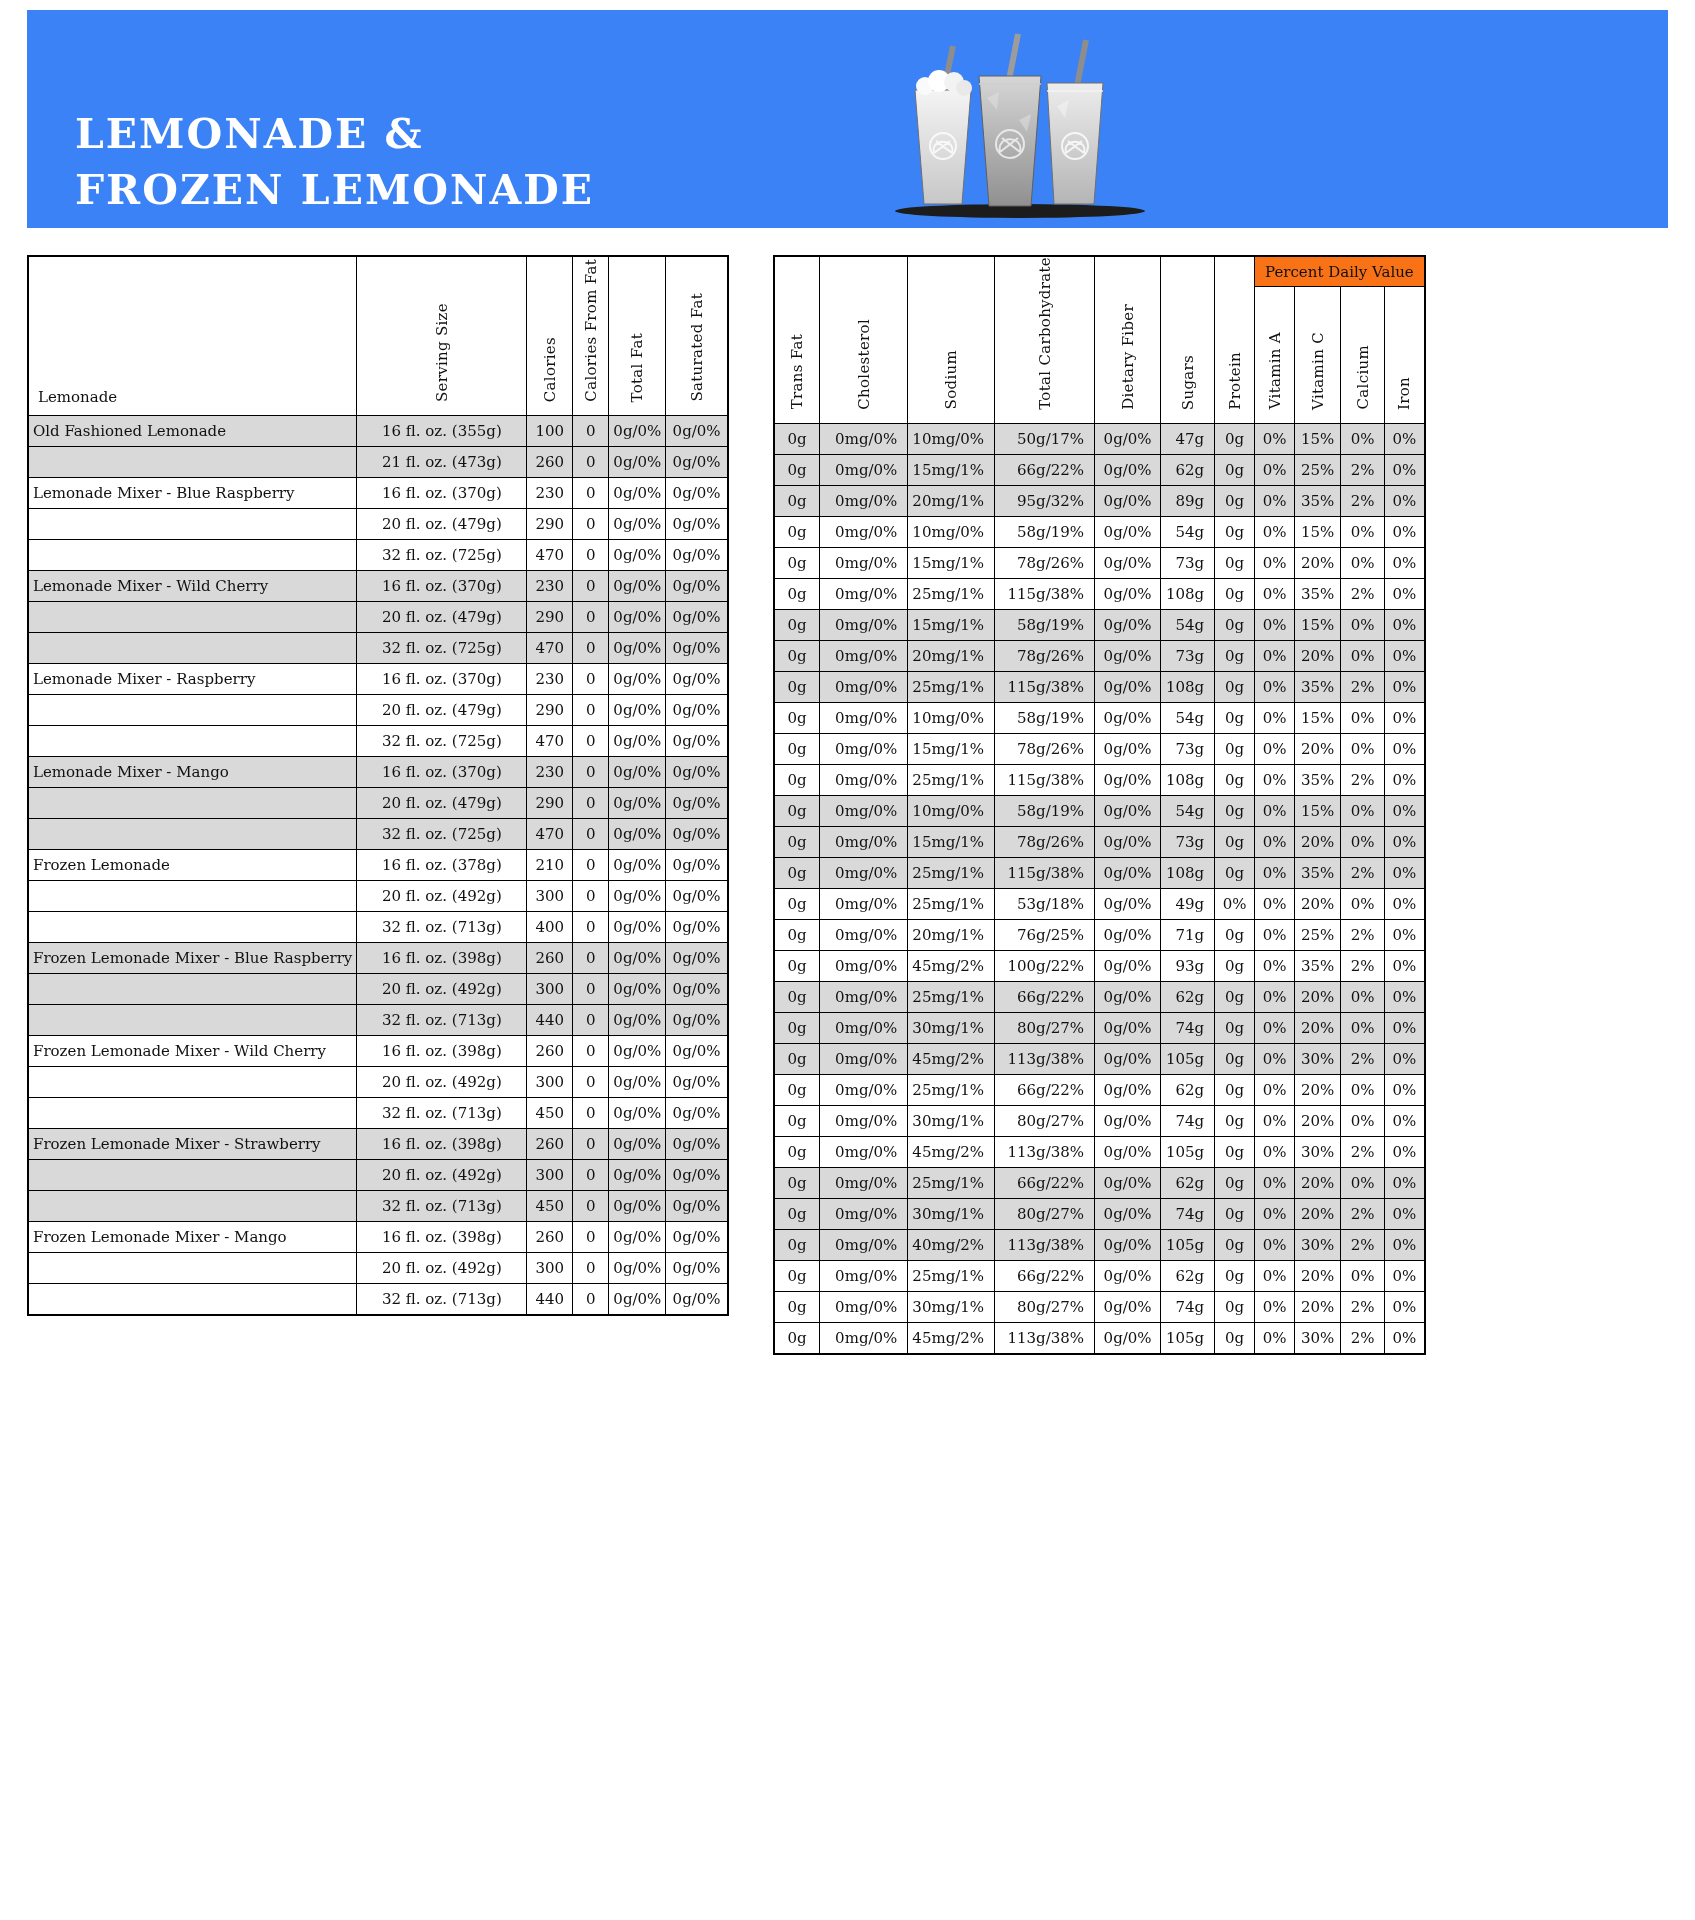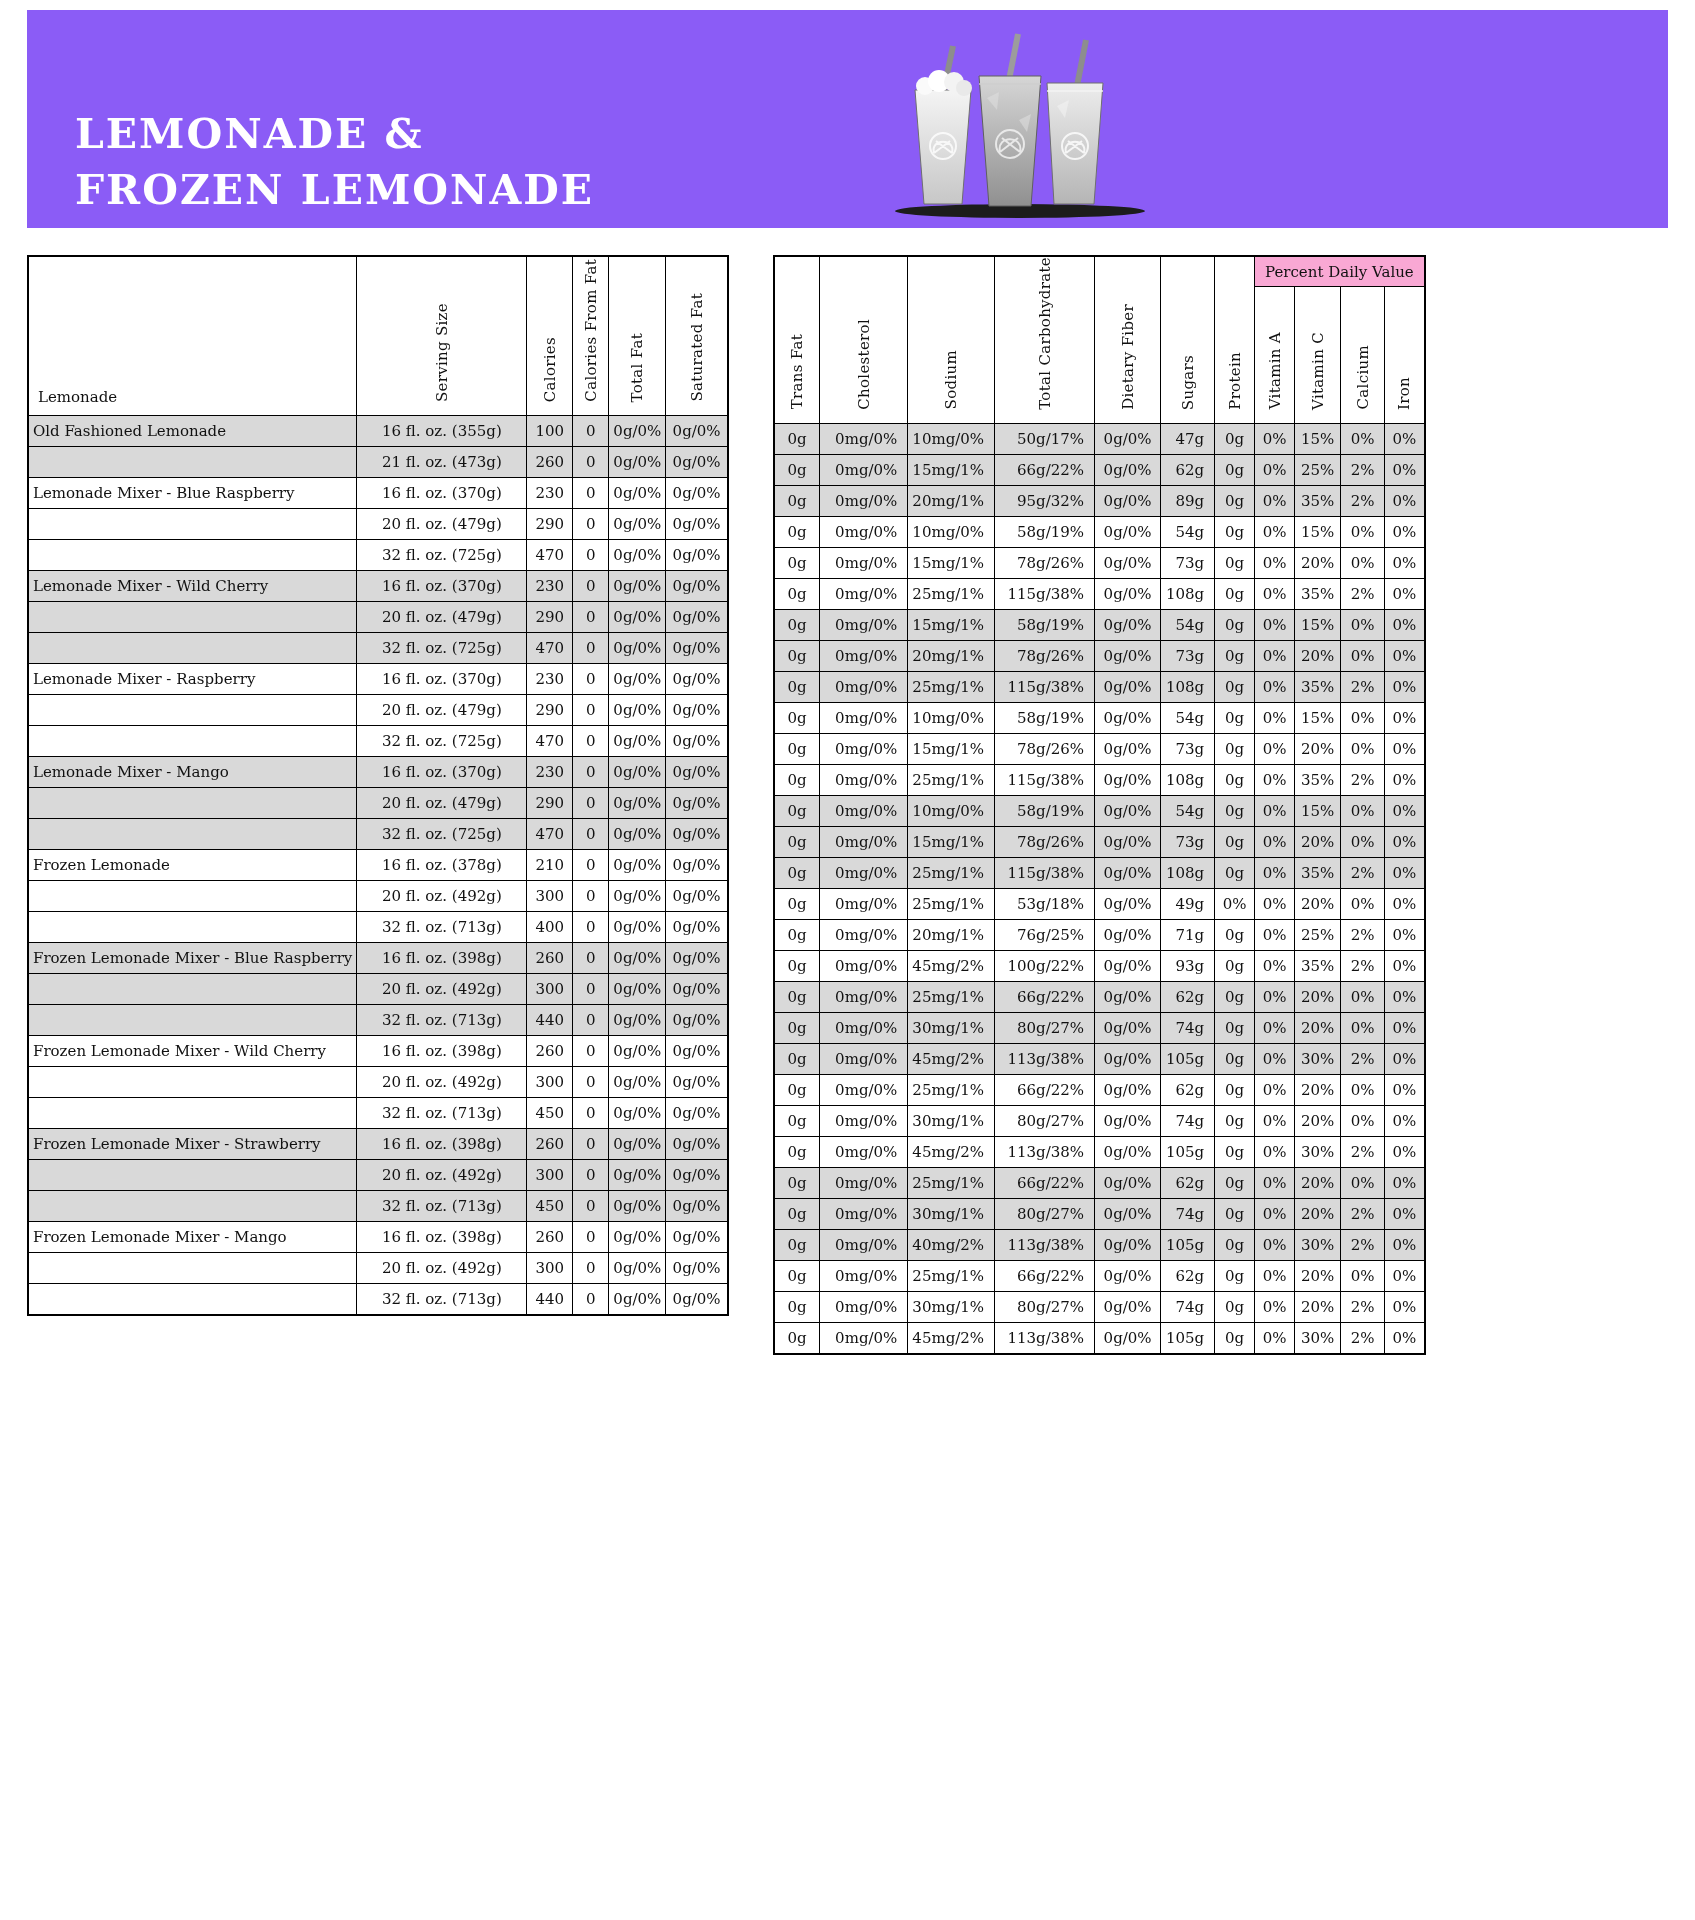--- a/index.html
+++ b/index.html
@@ -8,21 +8,21 @@
     font-family: "DejaVu Serif", "Liberation Serif", serif;
     color: #111;
     position: relative;
   }
 
   
   .banner {
     position: relative;
     margin: 10px 27px 0 27px;
     height: 218px;
-    background: #8b5cf6;
+    background: #3b82f6;
     overflow: hidden;
   }
   .title {
     position: absolute;
     left: 48px; top: 96px;
     color: #ffffff;
     font-weight: 700;
     font-size: 41px;
     line-height: 56px;
     letter-spacing: 2px;
@@ -73,21 +73,21 @@
   th.rot span, th.rot2 span {
     writing-mode: vertical-rl;
     transform: rotate(180deg);
     display: inline-block;
     font-size: 15px;
     letter-spacing: 0.3px;
     white-space: nowrap;
   }
   th.pdv {
     height: 26px;
-    background: #f9a8d4;
+    background: #f97316;
     font-size: 15px;
     text-align: center;
   }
 </style>
 </head>
 <body>
 
 <div class="banner">
   <div class="title">
     <div>LEMONADE &amp;</div>

